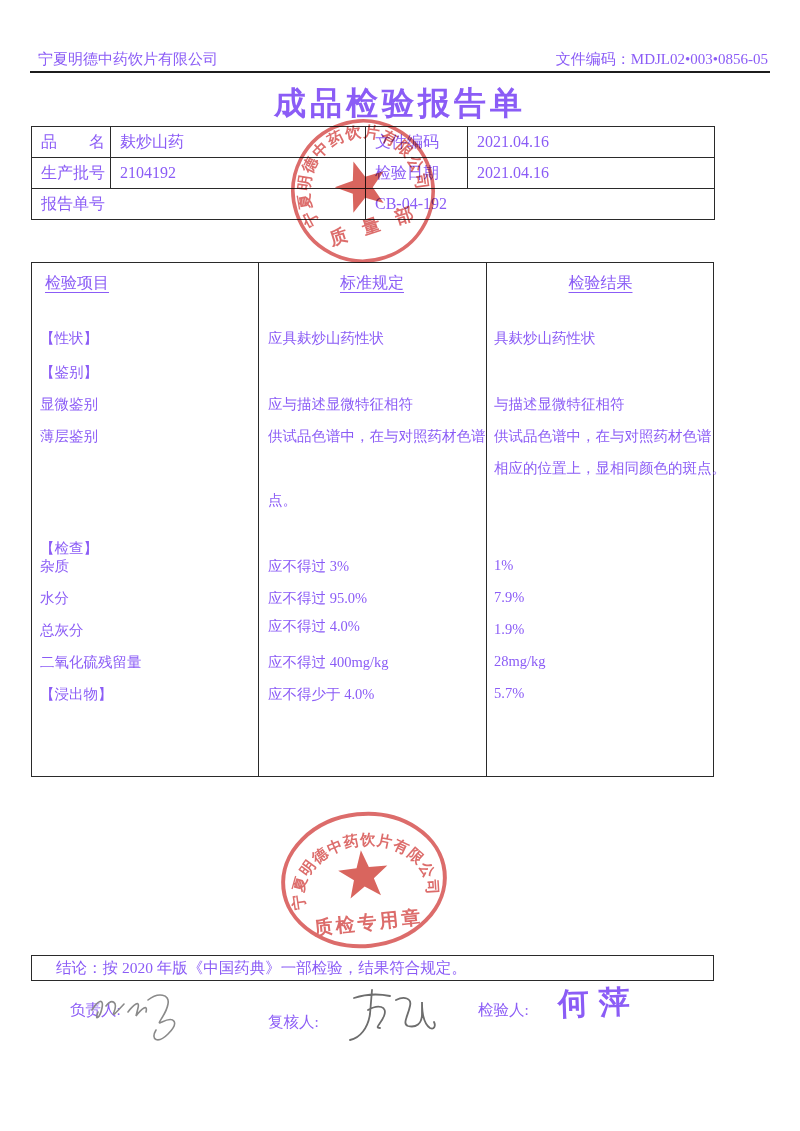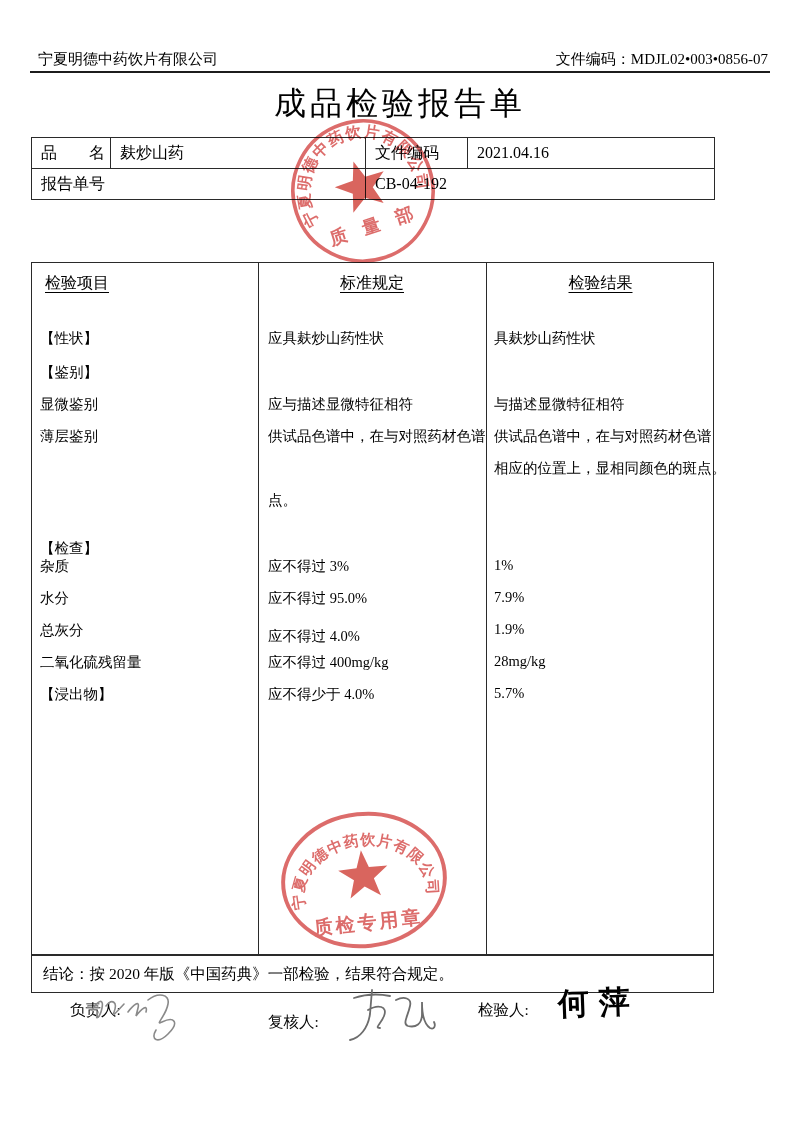--- a/index.html
+++ b/index.html
@@ -1,76 +1,82 @@
 <!DOCTYPE html>
 <html><head>
 <meta charset="utf-8">
 <style>
   html,body{margin:0;padding:0;background:#ffffff;}
   #page{position:relative;width:800px;height:1131px;background:#ffffff;
-        font-family:"Liberation Serif","DejaVu Serif",serif;color:#000000;overflow:hidden;}
+        font-family:"Liberation Serif","DejaVu Serif",serif;color:#8b5cf6;overflow:hidden;}
   .abs{position:absolute;}
   
   #hdr-company{left:38px;top:50px;font-size:15px;white-space:nowrap;}
   #hdr-code{right:32px;top:50px;font-size:15px;white-space:nowrap;text-align:right;}
   #hdr-rule{left:30px;top:71px;width:740px;height:0;border-top:2px solid #1c1c1c;}
   
-  #title{left:0;top:82px;width:800px;text-align:center;font-size:32px;font-weight:normal;letter-spacing:4px;}
+  #title{left:0;top:82px;width:800px;text-align:center;font-size:32px;font-weight:bold;letter-spacing:4px;}
   
-  #info-table{left:31px;top:137px;width:683px;border-collapse:collapse;table-layout:fixed;}
+  #info-table{left:31px;top:126px;width:683px;border-collapse:collapse;table-layout:fixed;}
   #info-table td{border:1px solid #2a2a2a;font-size:16px;padding:0 0 0 9px;height:30px;white-space:nowrap;overflow:visible;}
   
-  #main-table{left:31px;top:262px;width:683px;height:693px;border:1px solid #2a2a2a;box-sizing:border-box;}
+  #main-table{left:31px;top:262px;width:683px;height:515px;border:1px solid #2a2a2a;box-sizing:border-box;}
   .vline{position:absolute;top:0;bottom:0;width:0;border-left:1px solid #2a2a2a;}
   #vline-1{left:226px;} #vline-2{left:454px;}
   .mhead{position:absolute;top:10px;height:20px;font-size:16px;text-decoration:underline;text-underline-offset:4px;white-space:nowrap;}
   #mhead-1{left:13px;}
   #mhead-2{left:226px;width:228px;text-align:center;}
   #mhead-3{left:454px;width:229px;text-align:center;}
   .line{position:absolute;height:22px;font-size:14.5px;white-space:nowrap;}
   .c1{left:8px;} .c2{left:236px;} .c3{left:462px;}
   
-  #conclusion-box{left:31px;top:955px;width:683px;height:38px;border:1px solid #2a2a2a;box-sizing:border-box;
-                  display:flex;align-items:center;padding-left:11px;font-size:15.5px;white-space:nowrap;}
+  #conclusion-box{left:31px;top:955px;width:683px;height:26px;border:1px solid #2a2a2a;box-sizing:border-box;
+                  display:flex;align-items:center;padding-left:24px;font-size:15.5px;white-space:nowrap;}
   
   .sig-label{top:1000px;font-size:15.5px;white-space:nowrap;}
   #sig-label-lead{left:38px;margin-left:32px;} #sig-label-review{left:268px;margin-top:12px;} #sig-label-inspector{left:478px;}
   #sig-ink-lead{left:84px;top:982px;}
   #sig-ink-review{left:338px;top:984px;}
   #sig-name-inspector{left:558px;top:982px;font-size:31px;font-weight:bold;letter-spacing:10px;transform:rotate(-2deg);white-space:nowrap;}
   
   .stamp{mix-blend-mode:multiply;opacity:0.88;}
   #stamp-top{left:277px;top:107px;}
   #stamp-bottom{left:262px;top:798px;}
 </style>
 </head>
 <body>
 
 <div id="page">
 
   <div class="abs" id="hdr-company">宁夏明德中药饮片有限公司</div>
   <div class="abs" id="hdr-code">
-    <span>文件编码：</span><span>MDJL02•003•0856-07</span>
+    <span>文件编码：</span><span>MDJL02•003•0856-05</span>
   </div>
   <div class="abs" id="hdr-rule"></div>
 
   <div class="abs" id="title">成品检验报告单</div>
 
   <table class="abs" id="info-table">
     <colgroup>
         <col style="width:79px">
         <col style="width:255px">
         <col style="width:102px">
         <col style="width:247px">
       </colgroup>
     <tbody>
         <tr>
       <td>品　　名</td>
       <td>麸炒山药</td>
       <td>文件编码</td>
+      <td>2021.04.16</td>
+    </tr>
+    <tr>
+      <td>生产批号</td>
+      <td>2104192</td>
+      <td>检验日期</td>
       <td>2021.04.16</td>
     </tr>
     <tr>
       <td colspan="2">报告单号</td>
       <td colspan="2">CB-04-192</td>
     </tr>
   </tbody>
     </table>
 
   <div class="abs" id="main-table">
@@ -91,21 +97,21 @@
     <div class="line c1" style="top:358px">总灰分</div>
     <div class="line c1" style="top:390px">二氧化硫残留量</div>
     <div class="line c1" style="top:422px">【浸出物】</div>
 
     <div class="line c2" style="top:66px">应具麸炒山药性状</div>
     <div class="line c2" style="top:132px">应与描述显微特征相符</div>
     <div class="line c2" style="top:164px">供试品色谱中，在与对照药材色谱</div>
     <div class="line c2" style="top:228px">点。</div>
     <div class="line c2" style="top:294px">应不得过 3%</div>
     <div class="line c2" style="top:326px">应不得过 95.0%</div>
-    <div class="line c2" style="top:364px">应不得过 4.0%</div>
+    <div class="line c2" style="top:354px">应不得过 4.0%</div>
     <div class="line c2" style="top:390px">应不得过 400mg/kg</div>
     <div class="line c2" style="top:422px">应不得少于 4.0%</div>
 
     <div class="line c3" style="top:66px">具麸炒山药性状</div>
     <div class="line c3" style="top:132px">与描述显微特征相符</div>
     <div class="line c3" style="top:164px">供试品色谱中，在与对照药材色谱</div>
     <div class="line c3" style="top:196px">相应的位置上，显相同颜色的斑点。</div>
     <div class="line c3" style="top:294px">1%</div>
     <div class="line c3" style="top:326px">7.9%</div>
     <div class="line c3" style="top:358px">1.9%</div>

